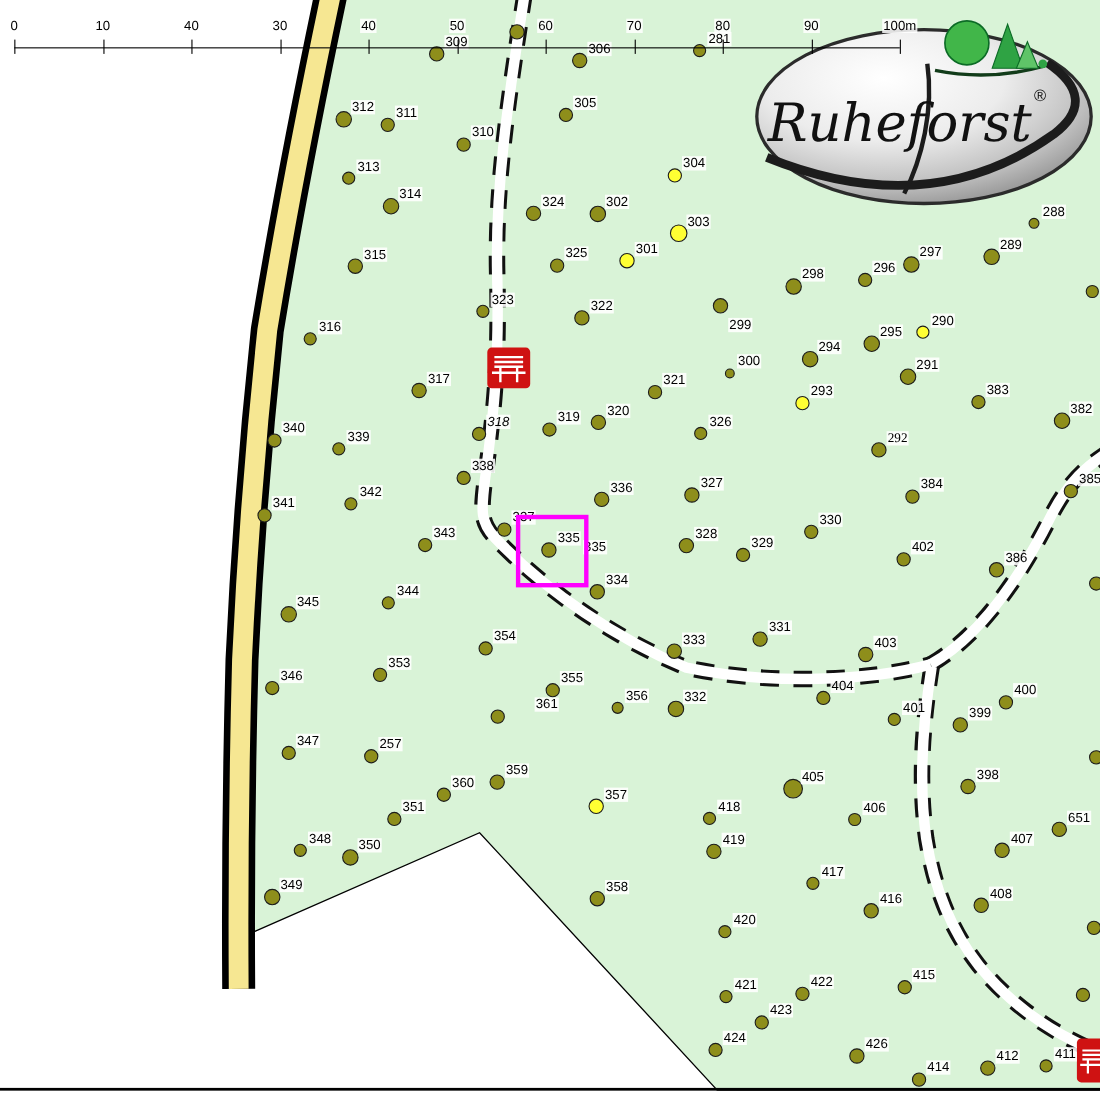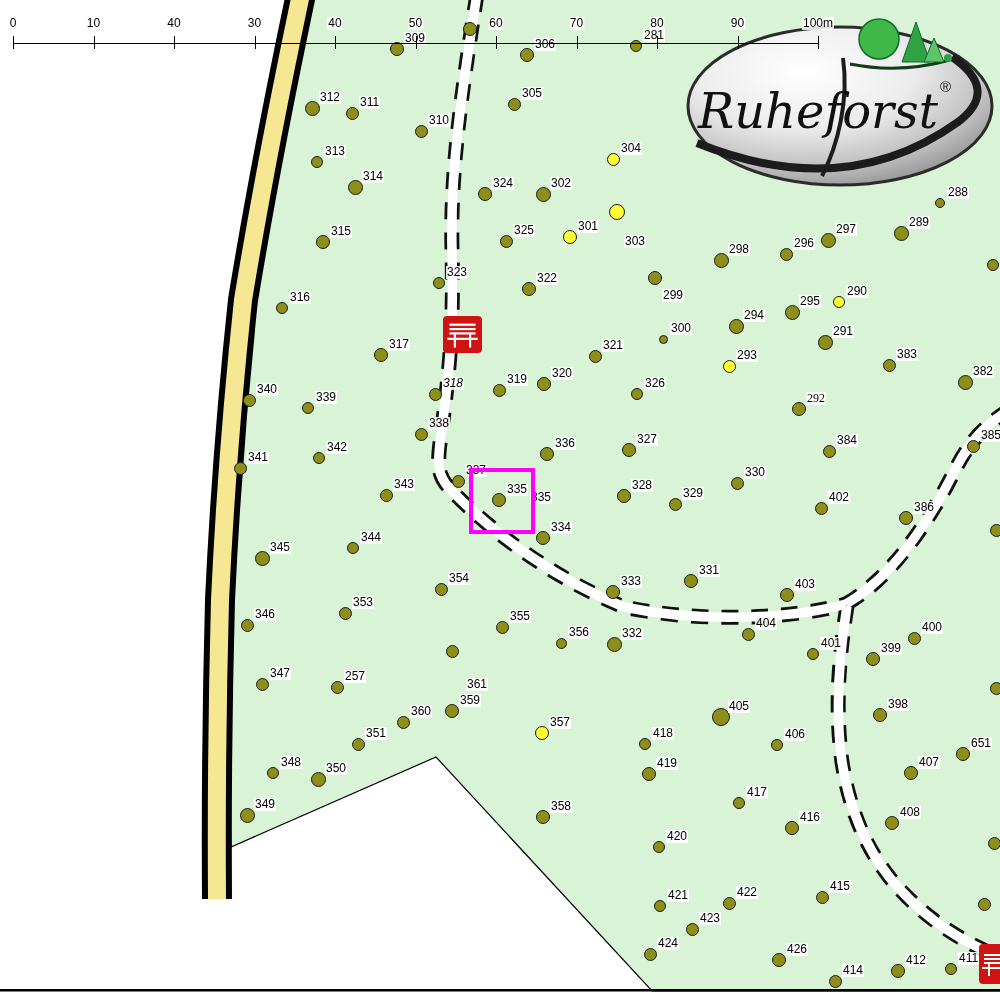--- a/index.html
+++ b/index.html
@@ -96,21 +96,21 @@
       <div class="tlabel" style="left: 324px; top: 145px;">313</div>
       <div class="dot" style="left: 606.5px; top: 152.5px; width: 11px; height: 11px; background: rgb(255, 255, 51);"></div>
       <div class="tlabel" style="left: 620px; top: 142px;">304</div>
       <div class="dot" style="left: 347.5px; top: 179.5px; width: 13px; height: 13px; background: rgb(142, 142, 27);"></div>
       <div class="tlabel" style="left: 362px; top: 170px;">314</div>
       <div class="dot" style="left: 478px; top: 187px; width: 12px; height: 12px; background: rgb(142, 142, 27);"></div>
       <div class="tlabel" style="left: 492px; top: 177px;">324</div>
       <div class="dot" style="left: 535.5px; top: 186.5px; width: 13px; height: 13px; background: rgb(142, 142, 27);"></div>
       <div class="tlabel" style="left: 550px; top: 177px;">302</div>
       <div class="dot" style="left: 609px; top: 204px; width: 14px; height: 14px; background: rgb(255, 255, 51);"></div>
-      <div class="tlabel" style="left: 624px; top: 195px; margin-top: 40px;">303</div>
+      <div class="tlabel" style="left: 624px; top: 195px;">303</div>
       <div class="dot" style="left: 935px; top: 198px; width: 8px; height: 8px; background: rgb(142, 142, 27);"></div>
       <div class="tlabel" style="left: 947px; top: 186px;">288</div>
       <div class="dot" style="left: 893.5px; top: 225.5px; width: 13px; height: 13px; background: rgb(142, 142, 27);"></div>
       <div class="tlabel" style="left: 908px; top: 216px;">289</div>
       <div class="dot" style="left: 820.5px; top: 232.5px; width: 13px; height: 13px; background: rgb(142, 142, 27);"></div>
       <div class="tlabel" style="left: 835px; top: 223px;">297</div>
       <div class="dot" style="left: 779.5px; top: 247.5px; width: 11px; height: 11px; background: rgb(142, 142, 27);"></div>
       <div class="tlabel" style="left: 793px; top: 237px;">296</div>
       <div class="dot" style="left: 713.5px; top: 252.5px; width: 13px; height: 13px; background: rgb(142, 142, 27);"></div>
       <div class="tlabel" style="left: 728px; top: 243px;">298</div>
@@ -219,21 +219,21 @@
       <div class="tlabel" style="left: 621px; top: 627px;">332</div>
       <div class="dot" style="left: 741.5px; top: 627.5px; width: 11px; height: 11px; background: rgb(142, 142, 27);"></div>
       <div class="tlabel" style="left: 755px; top: 617px;">404</div>
       <div class="dot" style="left: 807px; top: 648px; width: 10px; height: 10px; background: rgb(142, 142, 27);"></div>
       <div class="tlabel" style="left: 820px; top: 637px;">401</div>
       <div class="dot" style="left: 907.5px; top: 631.5px; width: 11px; height: 11px; background: rgb(142, 142, 27);"></div>
       <div class="tlabel" style="left: 921px; top: 621px;">400</div>
       <div class="dot" style="left: 866px; top: 652px; width: 12px; height: 12px; background: rgb(142, 142, 27);"></div>
       <div class="tlabel" style="left: 880px; top: 642px;">399</div>
       <div class="dot" style="left: 445.5px; top: 644.5px; width: 11px; height: 11px; background: rgb(142, 142, 27);"></div>
-      <div class="tlabel" style="left: 466px; top: 634px; margin-top: 44px;">361</div>
+      <div class="tlabel" style="left: 486px; top: 634px;">361</div>
       <div class="dot" style="left: 255.5px; top: 677.5px; width: 11px; height: 11px; background: rgb(142, 142, 27);"></div>
       <div class="tlabel" style="left: 269px; top: 667px;">347</div>
       <div class="dot" style="left: 330.5px; top: 680.5px; width: 11px; height: 11px; background: rgb(142, 142, 27);"></div>
       <div class="tlabel" style="left: 344px; top: 670px;">257</div>
       <div class="dot" style="left: 873px; top: 708px; width: 12px; height: 12px; background: rgb(142, 142, 27);"></div>
       <div class="tlabel" style="left: 887px; top: 698px;">398</div>
       <div class="dot" style="left: 712px; top: 708px; width: 16px; height: 16px; background: rgb(142, 142, 27);"></div>
       <div class="tlabel" style="left: 728px; top: 700px;">405</div>
       <div class="dot" style="left: 445px; top: 704px; width: 12px; height: 12px; background: rgb(142, 142, 27);"></div>
       <div class="tlabel" style="left: 459px; top: 694px;">359</div>

